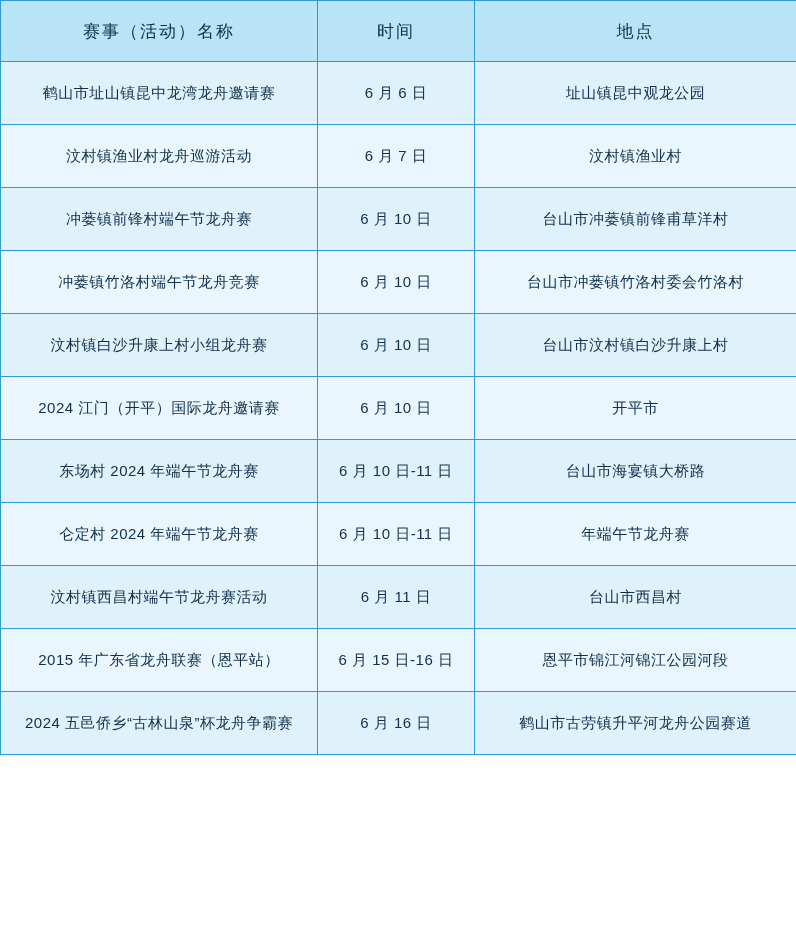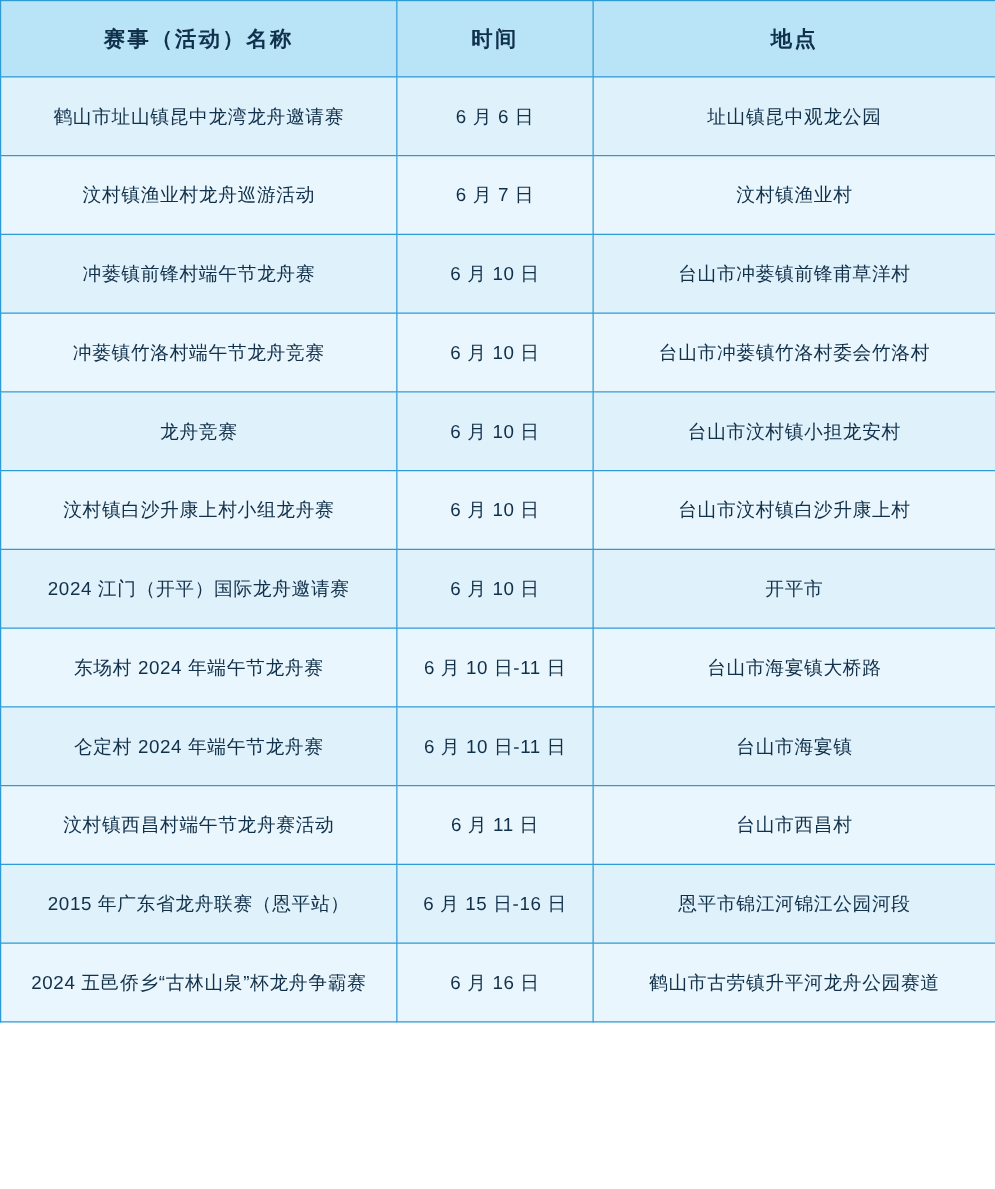--- a/index.html
+++ b/index.html
@@ -32,21 +32,21 @@
     border: 1px solid #2e9bd6;
     text-align: center;
     vertical-align: middle;
     color: #11304a;
     font-size: 15px;
     letter-spacing: 0.5px;
   }
   table.schedule thead th {
     background: #b9e3f7;
     height: 58px;
-    font-weight: bold;
+    font-weight: normal;
     font-size: 17px;
     letter-spacing: 2px;
     color: #10314b;
   }
   table.schedule tbody td {
     background: #dff1fb;
     height: 60px;
     font-weight: normal;
   }
   table.schedule tbody tr:nth-child(even) td {
@@ -88,43 +88,38 @@
         <td class="col-name">冲蒌镇前锋村端午节龙舟赛</td>
         <td class="col-date">6 月 10 日</td>
         <td class="col-place">台山市冲蒌镇前锋甫草洋村</td>
       </tr>
       <tr>
         <td class="col-name">冲蒌镇竹洛村端午节龙舟竞赛</td>
         <td class="col-date">6 月 10 日</td>
         <td class="col-place">台山市冲蒌镇竹洛村委会竹洛村</td>
       </tr>
       <tr>
-        <td class="col-name">龙舟竞赛</td>
-        <td class="col-date">6 月 10 日</td>
-        <td class="col-place">台山市汶村镇小担龙安村</td>
-      </tr>
-      <tr>
         <td class="col-name">汶村镇白沙升康上村小组龙舟赛</td>
         <td class="col-date">6 月 10 日</td>
         <td class="col-place">台山市汶村镇白沙升康上村</td>
       </tr>
       <tr>
         <td class="col-name">2024 江门（开平）国际龙舟邀请赛</td>
         <td class="col-date">6 月 10 日</td>
         <td class="col-place">开平市</td>
       </tr>
       <tr>
         <td class="col-name">东场村 2024 年端午节龙舟赛</td>
         <td class="col-date">6 月 10 日-11 日</td>
         <td class="col-place">台山市海宴镇大桥路</td>
       </tr>
       <tr>
         <td class="col-name">仑定村 2024 年端午节龙舟赛</td>
         <td class="col-date">6 月 10 日-11 日</td>
-        <td class="col-place">台山市海宴镇</td>
+        <td class="col-place">年端午节龙舟赛</td>
       </tr>
       <tr>
         <td class="col-name">汶村镇西昌村端午节龙舟赛活动</td>
         <td class="col-date">6 月 11 日</td>
         <td class="col-place">台山市西昌村</td>
       </tr>
       <tr>
         <td class="col-name">2015 年广东省龙舟联赛（恩平站）</td>
         <td class="col-date">6 月 15 日-16 日</td>
         <td class="col-place">恩平市锦江河锦江公园河段</td>

